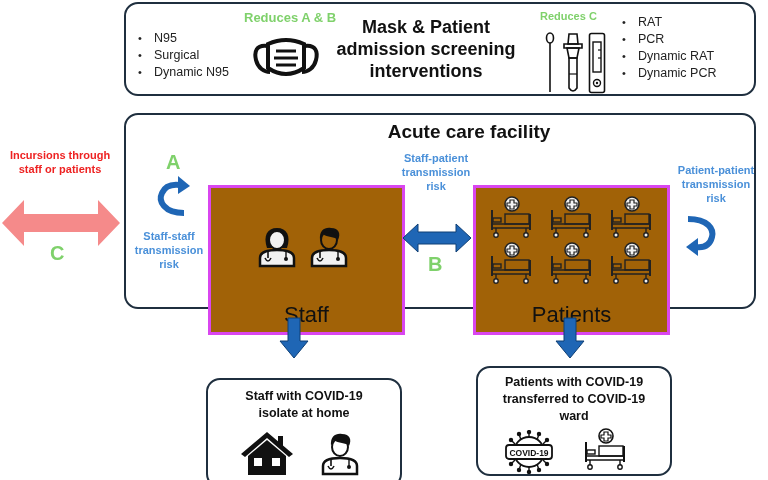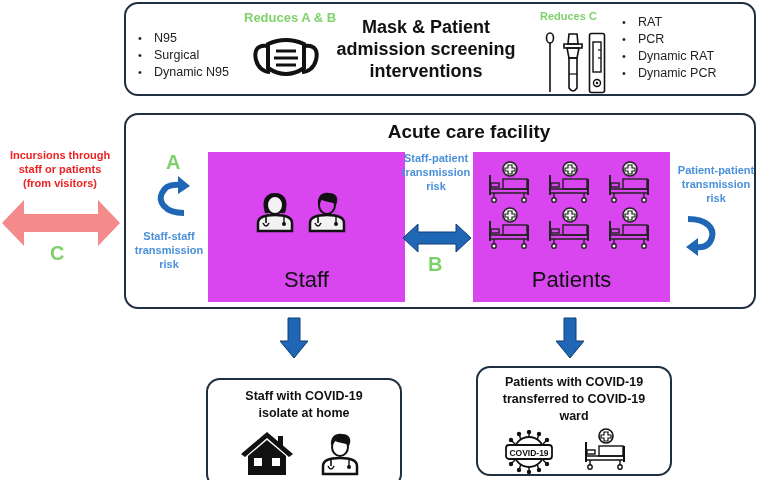--- a/index.html
+++ b/index.html
@@ -13,21 +13,21 @@
   .rbox {
     position: absolute; border: 2px solid #1f2f3f; border-radius: 14px; background: #fff;
     box-sizing: border-box;
   }
   .green { color: #7fd16b; font-weight: bold; }
   .blue-lbl { color: #4a90d9; font-weight: bold; font-size: 11px; text-align: center; line-height: 14px; }
   ul.bullets { margin: 0; padding: 0; list-style: none; font-size: 12.5px; line-height: 17px; color: #222; }
   ul.bullets li::before { content: "•"; display: inline-block; width: 16px; font-size: 11px; }
   .title-top { font-weight: bold; font-size: 18px; text-align: center; line-height: 22px; }
   .inner-box {
-    position: absolute; border: 1px solid #d946ef; background: #d946ef; box-sizing: border-box;
+    position: absolute; border: 3px solid #d946ef; background: #a16207; box-sizing: border-box; margin-top: 33px;
   }
   .box-label { position: absolute; width: 100%; text-align: center; font-size: 22px; color: #111; }
   .out-title { font-weight: bold; font-size: 12.5px; text-align: center; line-height: 17px; }
   svg { display: block; }
 </style>
 </head>
 <body>
 
 <div class="rbox" style="left:124px; top:2px; width:632px; height:94px;">
   <ul class="bullets abs" style="left:12px; top:26px;">
@@ -88,21 +88,20 @@
     <li>RAT</li>
     <li>PCR</li>
     <li>Dynamic RAT</li>
     <li>Dynamic PCR</li>
   </ul>
 </div>
 
 <div class="abs" style="left:0px; top:148px; width:120px; text-align:center; color:#ee2222; font-weight:bold; font-size:11px; line-height:14px;">
   <div>Incursions through</div>
   <div>staff or patients</div>
-  <div>(from visitors)</div>
 </div>
 <div class="abs" style="left:2px; top:200px;">
   <svg width="118" height="46" viewBox="0 0 118 46">
     <polygon points="0,23 22,0 22,14 96,14 96,0 118,23 96,46 96,32 22,32 22,46" fill="#f58a8a"></polygon>
   </svg>
 </div>
 <div class="abs green" style="left:50px; top:242px; font-size:20px;">C</div>
 
 <div class="rbox" style="left:124px; top:113px; width:632px; height:196px;">
   <div class="abs" style="left:0; top:6px; width:100%; text-align:center; font-weight:bold; font-size:19px;padding-left:29px;">Acute care facility</div>

